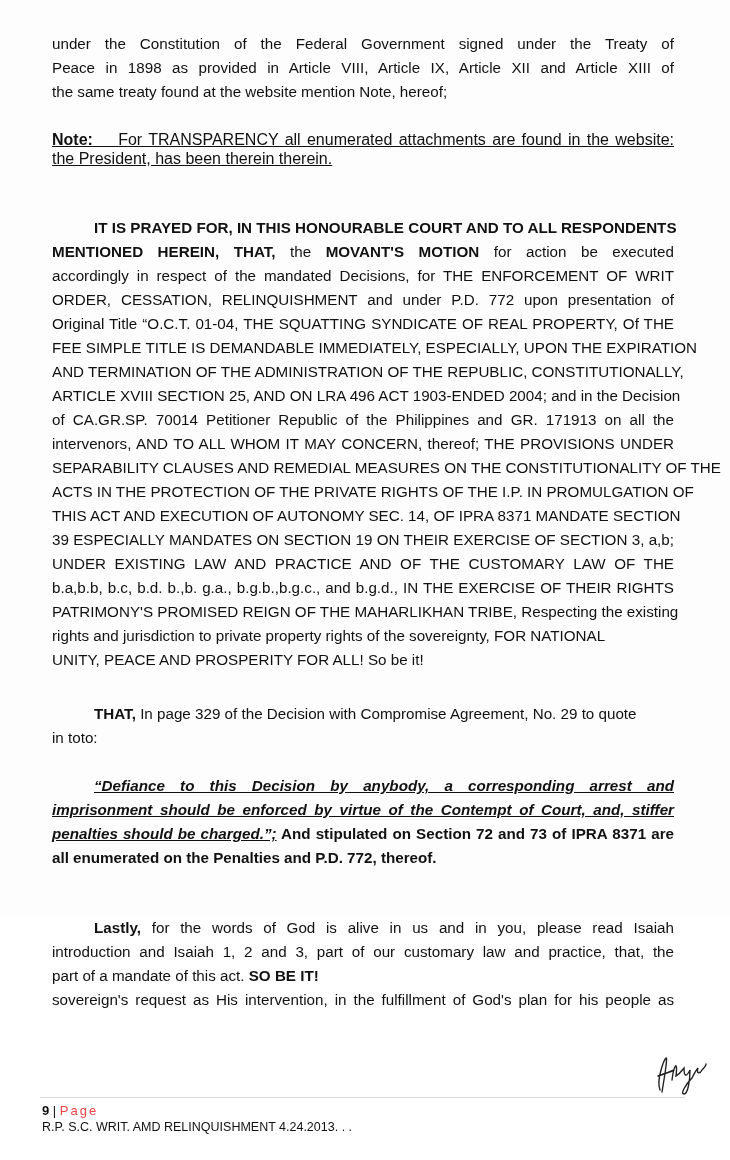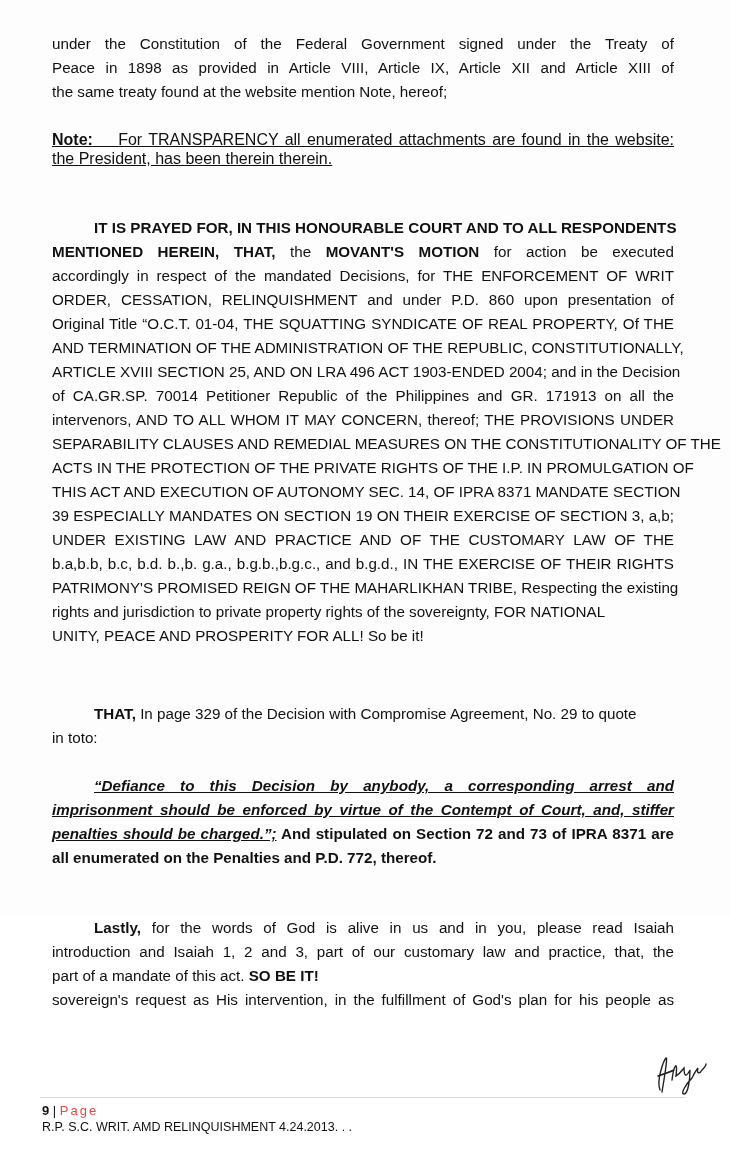--- a/index.html
+++ b/index.html
@@ -32,22 +32,23 @@
 
   <div class="p note" style="top:130px;">
     <span class="line"><b>Note:</b>&nbsp;&nbsp;&nbsp;&nbsp;<span>For TRANSPARENCY all enumerated attachments are found in the website:</span></span>
     <span class="line last">the President, has been therein therein.</span>
   </div>
 
   <div class="p" style="top:216px;">
     <span class="line last indent"><b>IT IS PRAYED FOR,  IN THIS HONOURABLE COURT AND TO ALL RESPONDENTS</b></span>
     <span class="line"><b>MENTIONED HEREIN, THAT,</b><span> the </span><b>MOVANT'S MOTION</b><span>  for action be executed</span></span>
     <span class="line">accordingly in respect of the mandated Decisions, for  THE ENFORCEMENT OF WRIT</span>
-    <span class="line">ORDER, CESSATION, RELINQUISHMENT and under P.D. 860 upon presentation of</span>
+    <span class="line">ORDER, CESSATION, RELINQUISHMENT and under P.D. 772 upon presentation of</span>
     <span class="line">Original Title “O.C.T. 01-04,   THE SQUATTING SYNDICATE OF REAL PROPERTY, Of THE</span>
+    <span class="line">FEE SIMPLE TITLE IS DEMANDABLE IMMEDIATELY, ESPECIALLY, UPON  THE EXPIRATION</span>
     <span class="line">AND TERMINATION OF THE ADMINISTRATION OF THE REPUBLIC, CONSTITUTIONALLY,</span>
     <span class="line">ARTICLE XVIII SECTION 25, AND ON LRA 496 ACT 1903-ENDED 2004;  and in the Decision</span>
     <span class="line">of CA.GR.SP. 70014 Petitioner Republic of the Philippines and GR. 171913  on all the</span>
     <span class="line">intervenors, AND TO ALL WHOM IT MAY CONCERN,  thereof; THE PROVISIONS  UNDER</span>
     <span class="line">SEPARABILITY CLAUSES AND REMEDIAL MEASURES ON THE CONSTITUTIONALITY OF THE</span>
     <span class="line">ACTS IN THE PROTECTION OF THE PRIVATE RIGHTS OF THE I.P. IN  PROMULGATION OF</span>
     <span class="line">THIS ACT AND EXECUTION OF AUTONOMY  SEC. 14,  OF IPRA 8371 MANDATE SECTION</span>
     <span class="line">39 ESPECIALLY MANDATES  ON SECTION 19 ON THEIR EXERCISE  OF SECTION 3, a,b;</span>
     <span class="line">UNDER EXISTING LAW AND PRACTICE AND OF   THE CUSTOMARY LAW OF THE</span>
     <span class="line">b.a,b.b, b.c, b.d. b.,b. g.a., b.g.b.,b.g.c., and b.g.d., IN THE  EXERCISE OF THEIR RIGHTS</span>

